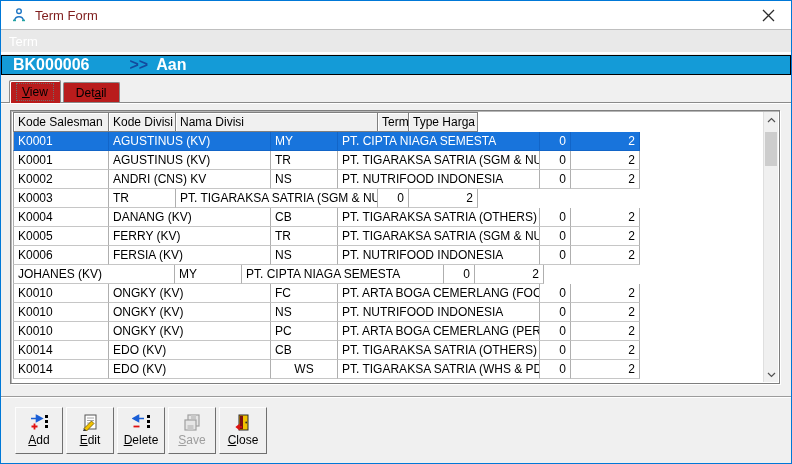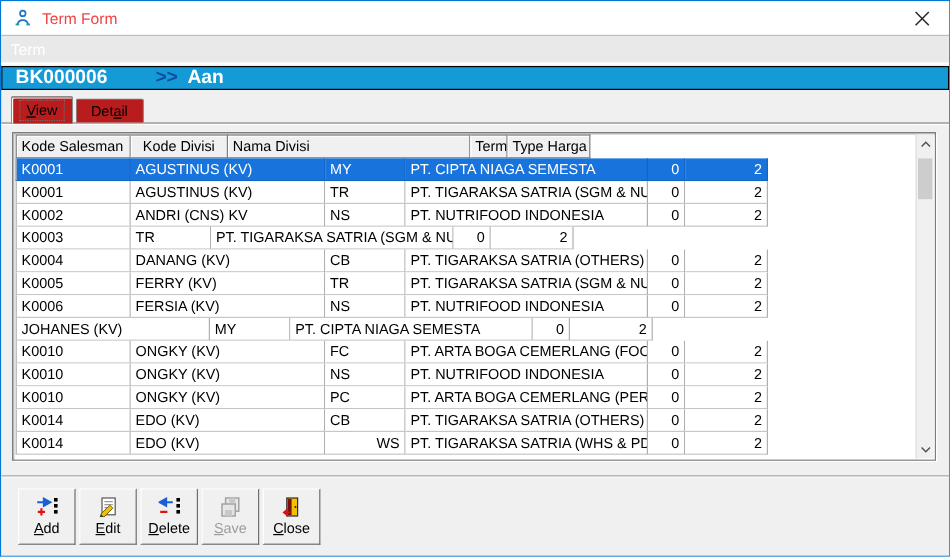--- a/index.html
+++ b/index.html
@@ -18,21 +18,21 @@
     overflow:hidden;
   }
   
   .titlebar {
     height:29px; background:#FFFFFF;
     display:flex; align-items:center;
     border-bottom:1px solid #BFBFBF;
     flex:0 0 auto;
   }
   .titlebar .app-icon { width:16px; height:16px; margin:0 8px 0 10px; flex:0 0 auto; }
-  .titlebar .title { font-size:13px; color:#ef4444; }
+  .titlebar .title { font-size:13px; color:#7f1d1d; }
   .titlebar .spacer { flex:1; }
   .close-btn {
     width:45px; height:28px; display:flex; align-items:center; justify-content:center;
     cursor:default;
   }
   
   .termband {
     height:24px; background:#E9E9E9;
     border-bottom:2px solid #FFFFFF;
     display:flex; align-items:center;
@@ -184,21 +184,21 @@
     <div class="tab inactive">
       <span class="focusrect"><span>Det</span><span class="u">a</span><span>il</span></span>
     </div>
   </div>
 
   <div class="tabpage">
     <div class="gridbox">
       <div class="gridscroll">
         <div class="grow" id="grid-header">
             <div class="hcell" style="width: 96px; ">Kode Salesman</div>
-            <div class="hcell" style="width: 81px; text-align: center;">Kode Divisi</div>
+            <div class="hcell" style="width: 67px; text-align: center;">Kode Divisi</div>
             <div class="hcell" style="width: 202px; text-align: left;">Nama Divisi</div>
             <div class="hcell" style="width: 31px; text-align: center;">Term</div>
             <div class="hcell" style="width: 69px; text-align: center;">Type Harga</div>
           </div>
         <div id="grid-body">
             <div class="grow selected">
               <div class="cell" style="width: 96px; text-align: left;">K0001</div>
               <div class="cell" style="width: 162px; text-align: left;">AGUSTINUS (KV)</div>
               <div class="cell" style="width: 67px; text-align: left;">MY</div>
               <div class="cell" style="width: 202px; text-align: left;">PT. CIPTA NIAGA SEMESTA</div>
@@ -287,21 +287,21 @@
               <div class="cell" style="width: 96px; text-align: left;">K0014</div>
               <div class="cell" style="width: 162px; text-align: left;">EDO (KV)</div>
               <div class="cell" style="width: 67px; text-align: left;">CB</div>
               <div class="cell" style="width: 202px; text-align: left;">PT. TIGARAKSA SATRIA (OTHERS)</div>
               <div class="cell" style="width: 31px; text-align: right;">0</div>
               <div class="cell" style="width: 69px; text-align: right;">2</div>
             </div>
             <div class="grow">
               <div class="cell" style="width: 96px; text-align: left;">K0014</div>
               <div class="cell" style="width: 162px; text-align: left;">EDO (KV)</div>
-              <div class="cell" style="width: 67px; text-align: right;">WS</div>
+              <div class="cell" style="width: 67px; text-align: center;">WS</div>
               <div class="cell" style="width: 202px; text-align: left;">PT. TIGARAKSA SATRIA (WHS &amp; PDG)</div>
               <div class="cell" style="width: 31px; text-align: right;">0</div>
               <div class="cell" style="width: 69px; text-align: right;">2</div>
             </div>
           </div>
       </div>
       <div class="vscroll">
         <div class="vs-arrow">
           <svg width="9" height="6" viewBox="0 0 9 6">
               <path d="M1 5 L4.5 1.5 L8 5" fill="none" stroke="#505050" stroke-width="1.2"></path>

